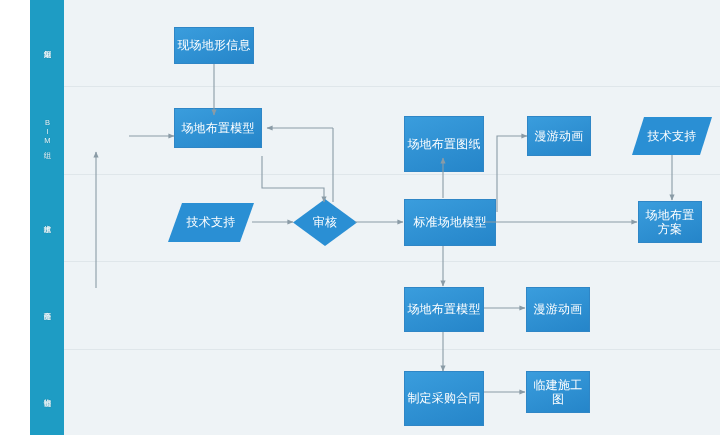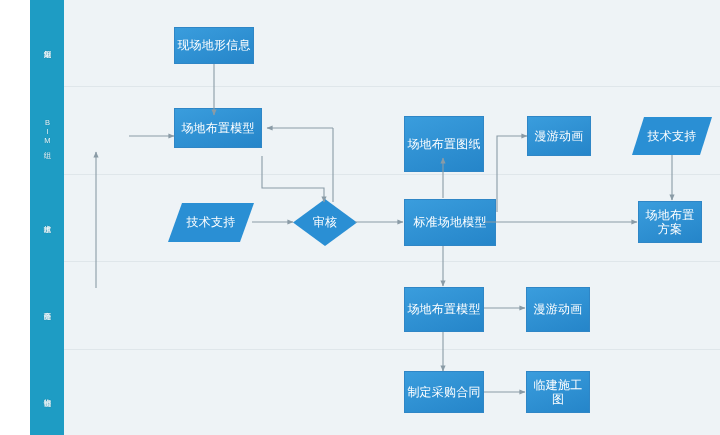--- a/index.html
+++ b/index.html
@@ -185,21 +185,21 @@
 
 
   <div class="node rect grad" style="left:404px;top:287px;width:80px;height:45px;">
     <span class="lbl">场地布置模型</span>
   </div>
 
   <div class="node rect grad" style="left:526px;top:287px;width:64px;height:45px;">
     <span class="lbl">漫游动画</span>
   </div>
 
-  <div class="node rect grad" style="left:404px;top:371px;width:80px;height:42px;">
+  <div class="node rect grad" style="left:404px;top:371px;width:80px;height:55px;">
     <span class="lbl">制定采购合同</span>
   </div>
 
   <div class="node rect grad" style="left:526px;top:371px;width:64px;height:42px;align-items:center;">
     <span class="lbl">临建施工图</span>
   </div>
 
   <div class="wm"></div>
 </div>
 

